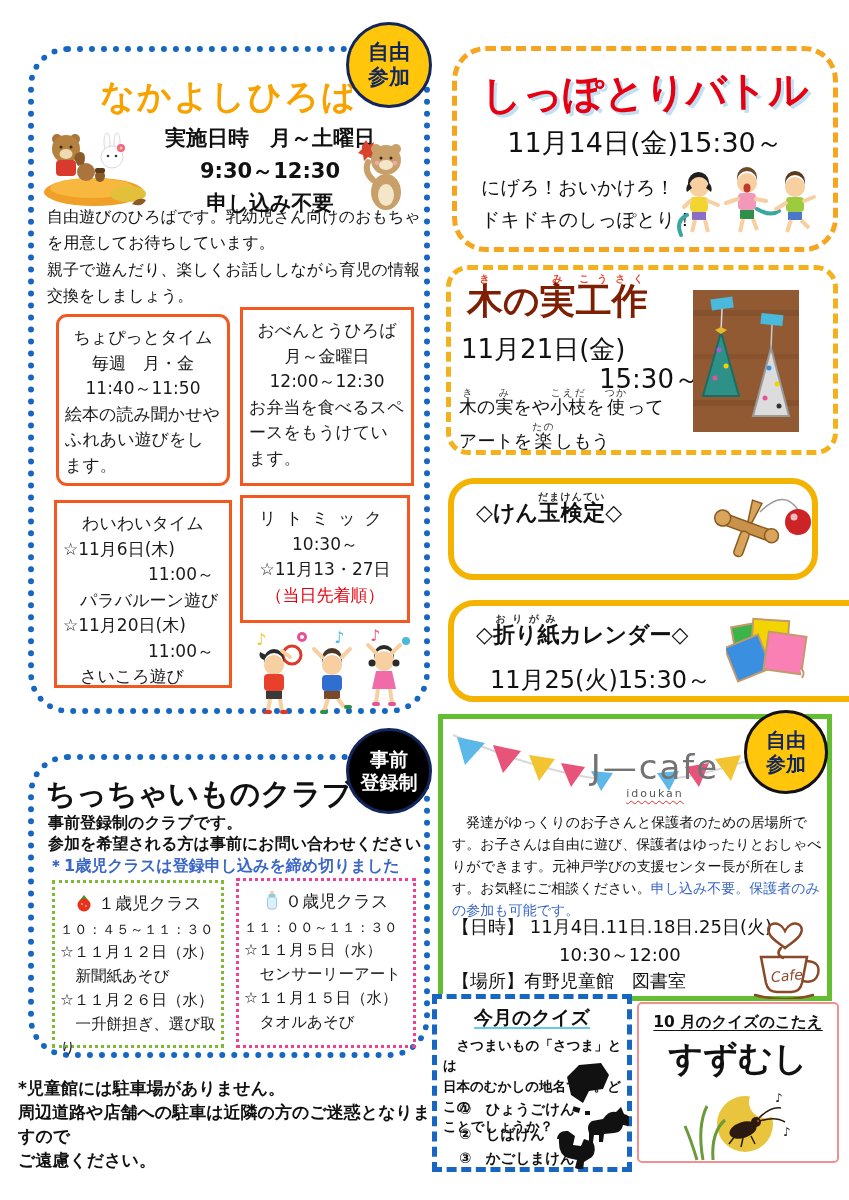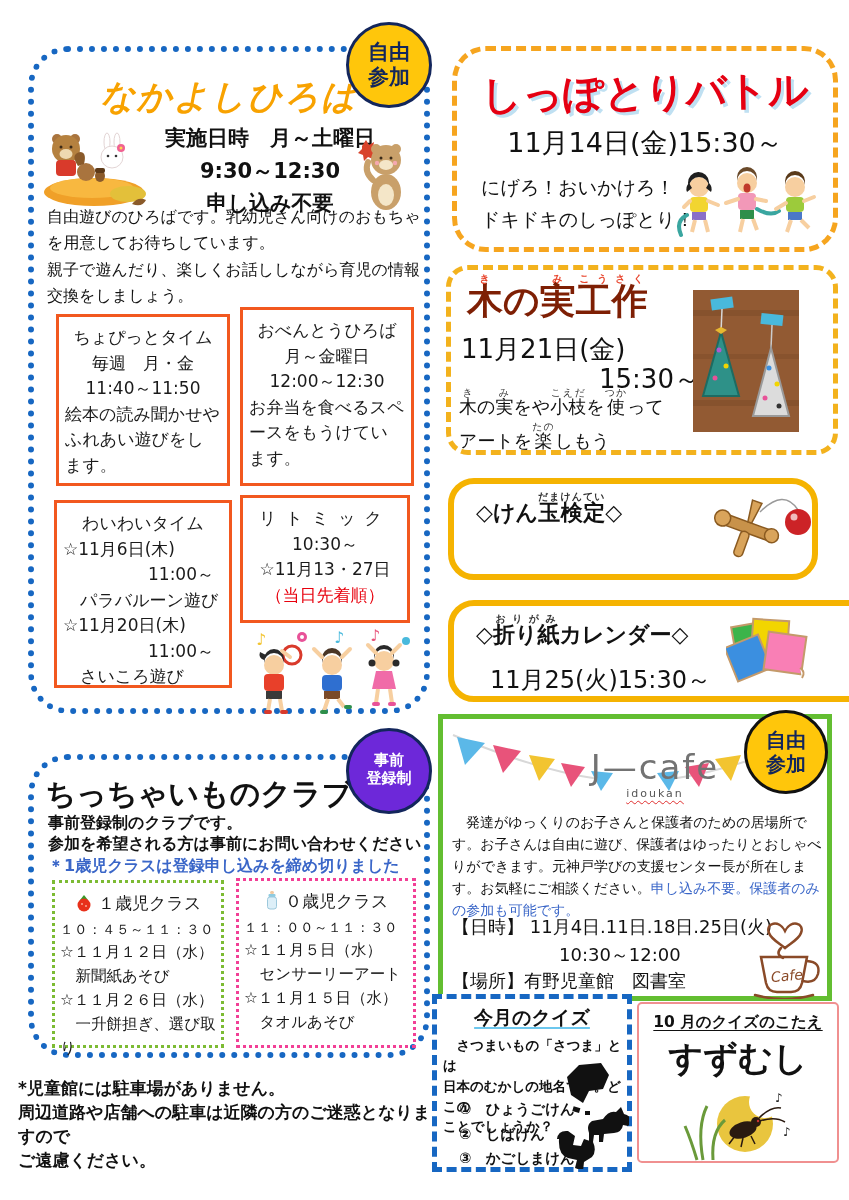--- a/index.html
+++ b/index.html
@@ -37,21 +37,21 @@
 
   svg text { font-family:"DejaVu Sans",sans-serif; }
 </style>
 </head>
 <body>
 
 <div id="page">
 
   <section class="abs dotblue" style="left:28px; top:46px; width:402px; height:668px;">
 
-    <div class="abs ctr" style="left:0; right:0; top:22px; font-size:34px; font-weight:bold; color:#f8a200; letter-spacing:2px;font-style:italic;">なかよしひろば</div>
+    <div class="abs ctr" style="left:0; right:0; top:22px; font-size:34px; font-weight:bold; color:#f8a200; letter-spacing:2px;">なかよしひろば</div>
 
     <div class="abs" style="left:6px; top:62px; width:112px; height:98px;">
       <svg width="112" height="98" viewBox="0 0 112 98">
         <ellipse cx="54" cy="78" rx="50" ry="14" fill="#f0a028"></ellipse>
         <ellipse cx="52" cy="74" rx="42" ry="10" fill="#f8b840"></ellipse>
         <ellipse cx="88" cy="80" rx="18" ry="8" fill="#e3c03a"></ellipse>
         <circle cx="17" cy="25" r="5" fill="#a9743e"></circle>
           <circle cx="35" cy="25" r="5" fill="#a9743e"></circle>
         <circle cx="26" cy="35" r="14" fill="#b5813f"></circle>
         <ellipse cx="26" cy="40" rx="6.5" ry="5" fill="#eed9b0"></ellipse>
@@ -90,21 +90,21 @@
           <circle cx="43" cy="31" r="2.2" fill="#f5a8b0"></circle>
         <ellipse cx="34" cy="60" rx="15" ry="18" fill="#c9a06a"></ellipse>
         <ellipse cx="34" cy="63" rx="8" ry="11" fill="#f4e6c8"></ellipse>
         <path d="M21 48 Q12 40 16 30" stroke="#c9a06a" stroke-width="6" fill="none" stroke-linecap="round"></path>
       </svg>
     </div>
 
     <div class="abs ml" style="left:13px; top:152px; width:382px; font-size:16px; line-height:1.65; color:#111;">自由遊びのひろばです。乳幼児さん向けのおもちゃを用意してお待ちしています。
 親子で遊んだり、楽しくお話ししながら育児の情報交換をしましょう。</div>
 
-    <div class="abs subbox" style="left:22px; top:262px; width:174px; height:172px;">
+    <div class="abs subbox" style="left:22px; top:262px; width:174px; height:172px;border-radius:11px;">
       <div class="ctr">ちょぴっとタイム</div>
       <div class="ctr ml">毎週　月・金
 11:40～11:50</div>
       <div>絵本の読み聞かせやふれあい遊びをします。</div>
     </div>
 
     <div class="abs subbox" style="left:206px; top:255px; width:174px; height:179px;">
       <div class="ctr">おべんとうひろば</div>
       <div class="ctr ml">月～金曜日
 12:00～12:30</div>
@@ -366,21 +366,21 @@
         <span>０歳児クラス</span>
       </div>
       <div style="letter-spacing:0.5px; font-size:13.5px;">１１：００～１１：３０</div>
       <div class="ml">☆１１月５日（水）
 　センサーリーアート
 ☆１１月１５日（水）
 　タオルあそび</div>
     </div>
   </section>
 
-  <div class="badge abs" style="left:346px; top:728px; width:86px; height:86px; background:#6d28d9; border:3px solid #13265c; color:#fff; font-size:15px;font-family:Liberation Mono, monospace;">
+  <div class="badge abs" style="left:346px; top:728px; width:86px; height:86px; background:#000000; border:3px solid #13265c; color:#fff; font-size:19px;">
     <div>
       <div>事前</div>
       <div>登録制</div>
     </div>
   </div>
 
   <section class="abs" style="left:432px; top:994px; width:200px; height:178px; border:5px dashed #1767c2; background:#fff;">
     <div class="abs ctr" style="left:0; right:0; top:6px; font-size:19px; font-weight:bold; color:#111;">
       <span style="text-decoration:underline solid #6cc7ee 2px; text-underline-offset:3px;">今月のクイズ</span>
     </div>

